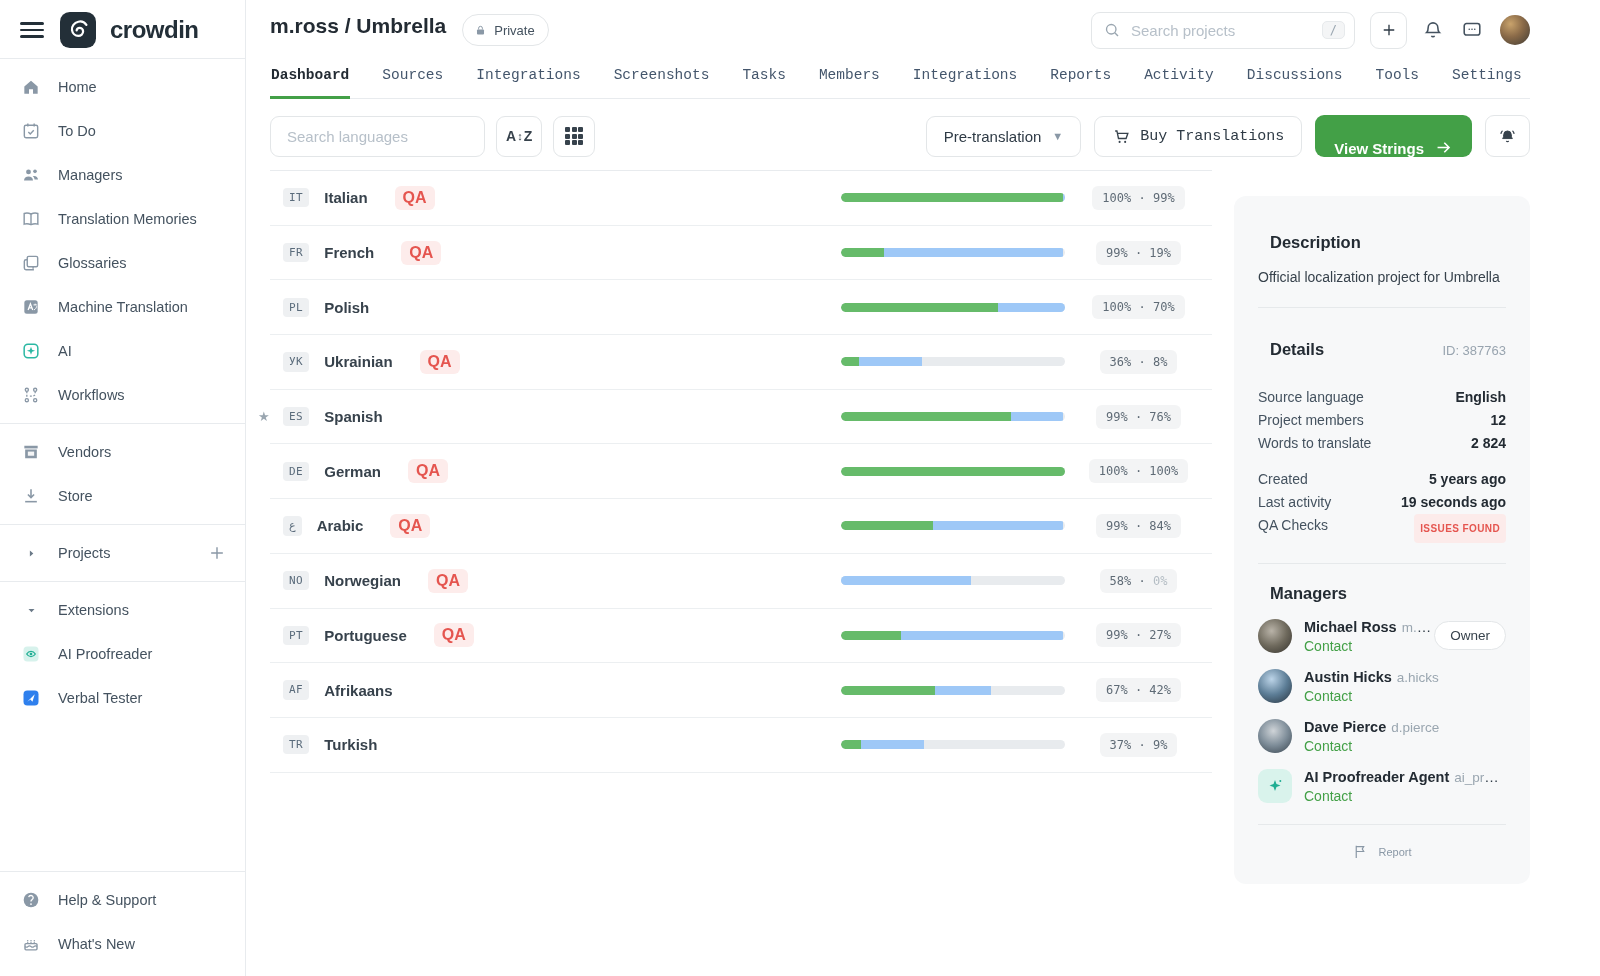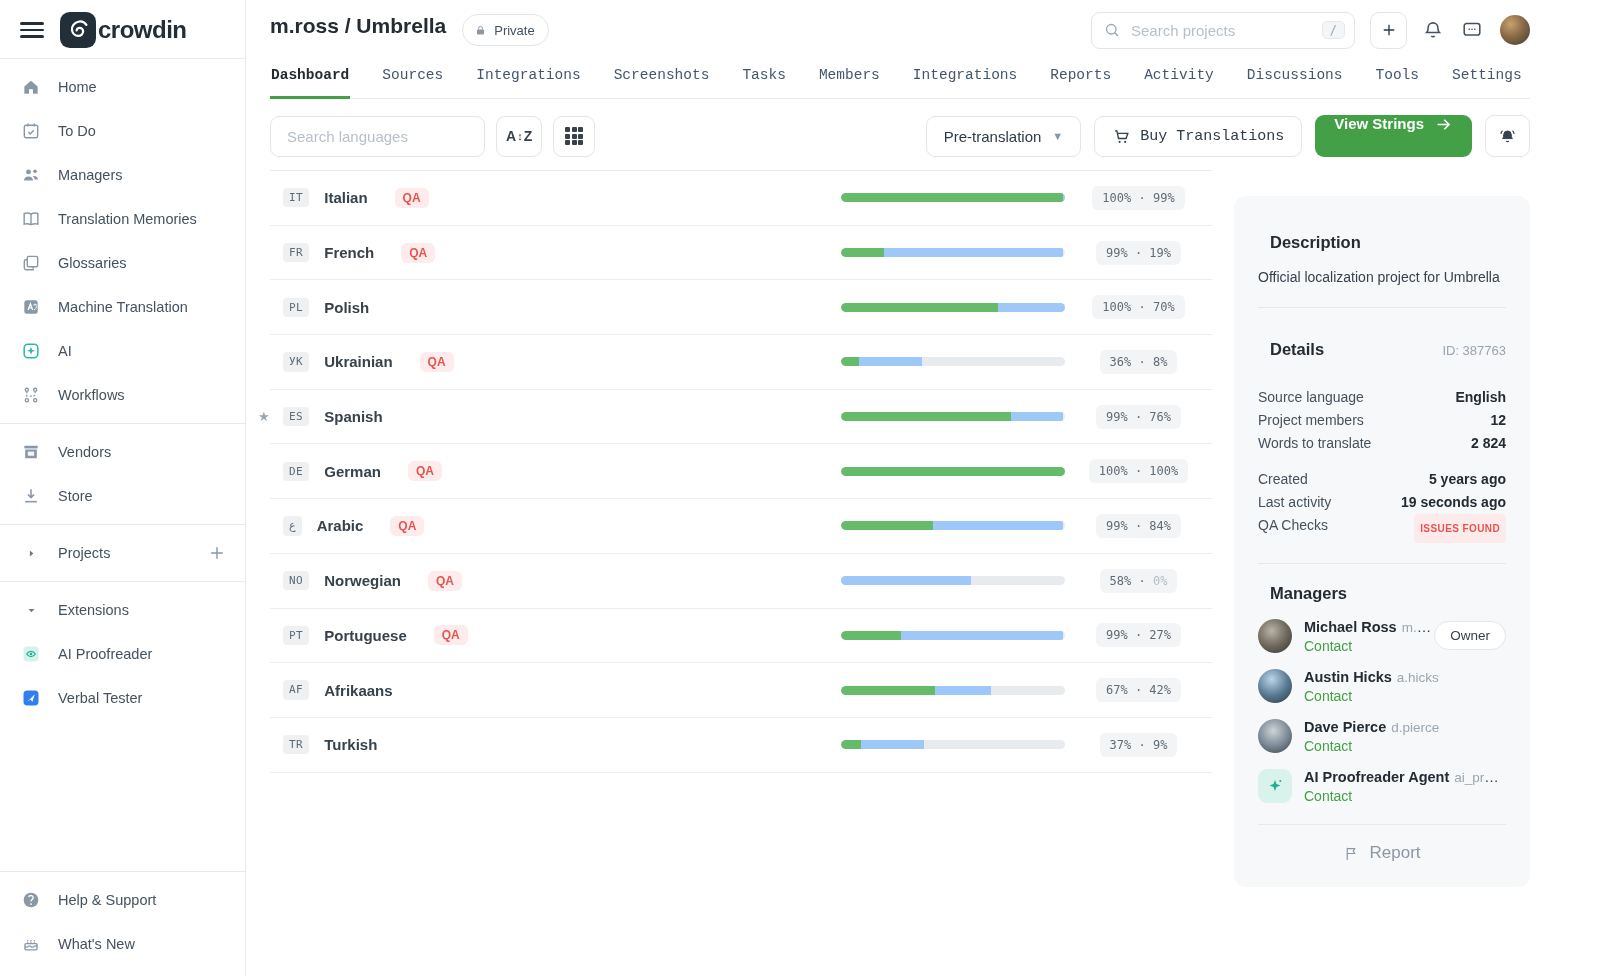--- a/index.html
+++ b/index.html
@@ -15,21 +15,21 @@
   
   .sidebar {
     width: 246px; flex-shrink: 0; height: 100%;
     border-right: 1px solid #e8ebee;
     display: flex; flex-direction: column;
     background: #fff;
   }
   .sidebar-header { display: flex; align-items: center; gap: 16px; padding: 12px 16px 10px 20px; }
   .hamburger { width: 24px; height: 24px; display: flex; flex-direction: column; justify-content: center; gap: 4px; cursor: pointer; }
   .hamburger span { display: block; height: 2.4px; background: #232f38; border-radius: 2px; }
-  .logo { display: flex; align-items: center; gap: 2px; }
+  .logo { display: flex; align-items: center; gap: 14px; }
   .logo svg { width: 36px; height: 36px; }
   .logo-text { font-size: 24px; font-weight: 700; color: #232f38; letter-spacing: -0.5px; }
   .sb-divider { height: 1px; background: #e8ebee; flex-shrink: 0; }
   .nav-group { padding: 6px 0; }
   .nav-item {
     height: 44px; display: flex; align-items: center; gap: 17px;
     padding: 0 18px 0 21px; font-size: 14.5px; color: #44525f; cursor: pointer;
   }
   .nav-icon { width: 20px; height: 20px; display: flex; align-items: center; justify-content: center; color: #8a98a6; flex-shrink: 0; }
   .nav-icon svg { width: 20px; height: 20px; }
@@ -97,40 +97,40 @@
   }
   .tool-btn svg { width: 19px; height: 19px; color: #37424c; }
   .az-icon { font-size: 14px; font-weight: 700; color: #37424c; letter-spacing: 0; display: flex; align-items: center; }
   .az-icon .ud { font-size: 11px; color: #37424c; margin: 0 1px; }
   .grid-icon { display: grid; grid-template-columns: repeat(3, 5px); grid-template-rows: repeat(3, 5px); gap: 1.5px; }
   .grid-icon span { background: #37424c; border-radius: 1px; }
   .toolbar-right { margin-left: auto; display: flex; align-items: center; gap: 13px; }
   .caret-down-glyph { color: #8a98a6; font-size: 11px; margin-left: 2px; }
   .btn-green {
     height: 42px; border: none; border-radius: 9px; background: #43a047; color: #fff;
-    display: flex; align-items: flex-start; gap: 10px; padding: 0 19px; font-size: 15px; font-weight: 700;
+    display: flex; align-items: flex-end; gap: 10px; padding: 0 19px; font-size: 15px; font-weight: 700;
     cursor: pointer; font-family: inherit;
   }
   .btn-green svg { width: 19px; height: 19px; color: #fff; }
 
   
   .content { display: flex; gap: 22px; margin-top: 13px; align-items: flex-start; flex: 1; min-height: 0; }
   .lang-list { flex: 1; border-top: 1px solid #e8ebee; min-width: 0; }
   .lang-row {
     height: 54.7px; display: flex; align-items: center; border-bottom: 1px solid #eceff1;
     padding-left: 13px; position: relative; cursor: pointer;
   }
   .star { position: absolute; left: -12px; font-size: 13px; color: #9aa6b0; top: 50%; transform: translateY(-52%); }
   .lang-code {
     font-family: "DejaVu Sans Mono", "DejaVu Sans", monospace; font-size: 11px; color: #5a6b7b;
     background: #eef0f2; border-radius: 4px; padding: 3px 6px; letter-spacing: 0.5px; line-height: 1.2;
   }
   .lang-name { margin-left: 15px; font-size: 15px; font-weight: 700; color: #37424c; }
   .qa-badge {
-    margin-left: 27px; font-size: 12px; font-weight: 700; color: #e5554f;
+    margin-left: 27px; font-size: 16px; font-weight: 700; color: #e5554f;
     background: #fdeceb; border-radius: 6px; padding: 4px 8px; line-height: 1; cursor: pointer;
   }
   .bar { margin-left: auto; width: 224px; height: 9px; border-radius: 5px; background: #e8ebee; overflow: hidden; display: flex; flex-shrink: 0; }
   .bar-approved { background: #66bb6a; height: 100%; border-radius: 5px 0 0 5px; }
   .bar-translated { background: #9ec8f7; height: 100%; }
   .pct-col { width: 147px; display: flex; justify-content: center; flex-shrink: 0; }
   .pct-pill {
     font-family: "DejaVu Sans Mono", "DejaVu Sans", monospace; font-size: 12px; color: #5f6b76;
     background: #f3f4f5; border-radius: 6px; padding: 5px 10px; white-space: nowrap;
   }
@@ -166,21 +166,21 @@
   .m-nameline { font-size: 14.5px; white-space: nowrap; overflow: hidden; text-overflow: ellipsis; }
   .m-name { font-weight: 700; color: #232b33; }
   .m-username { color: #9aa6b0; margin-left: 5px; font-size: 13.5px; }
   .m-contact { font-size: 14px; color: #43a047; margin-top: 3px; cursor: pointer; }
   .owner-pill {
     margin-left: auto; background: #fff; border: 1px solid #e3e6e8; border-radius: 16px;
     padding: 6px 15px; font-size: 13.5px; color: #37424c; flex-shrink: 0; margin-top: 2px;
   }
   .report-row {
     display: flex; align-items: center; justify-content: center; gap: 9px;
-    color: #8a98a6; font-size: 17px; padding: 3px 0 6px; cursor: pointer;
+    color: #8a98a6; font-size: 11px; padding: 3px 0 6px; cursor: pointer;
   }
   .report-row svg { width: 17px; height: 17px; }
 </style>
 </head>
 <body>
 
 <div class="sidebar">
   <div class="sidebar-header">
     <div class="hamburger">
         <span></span>

